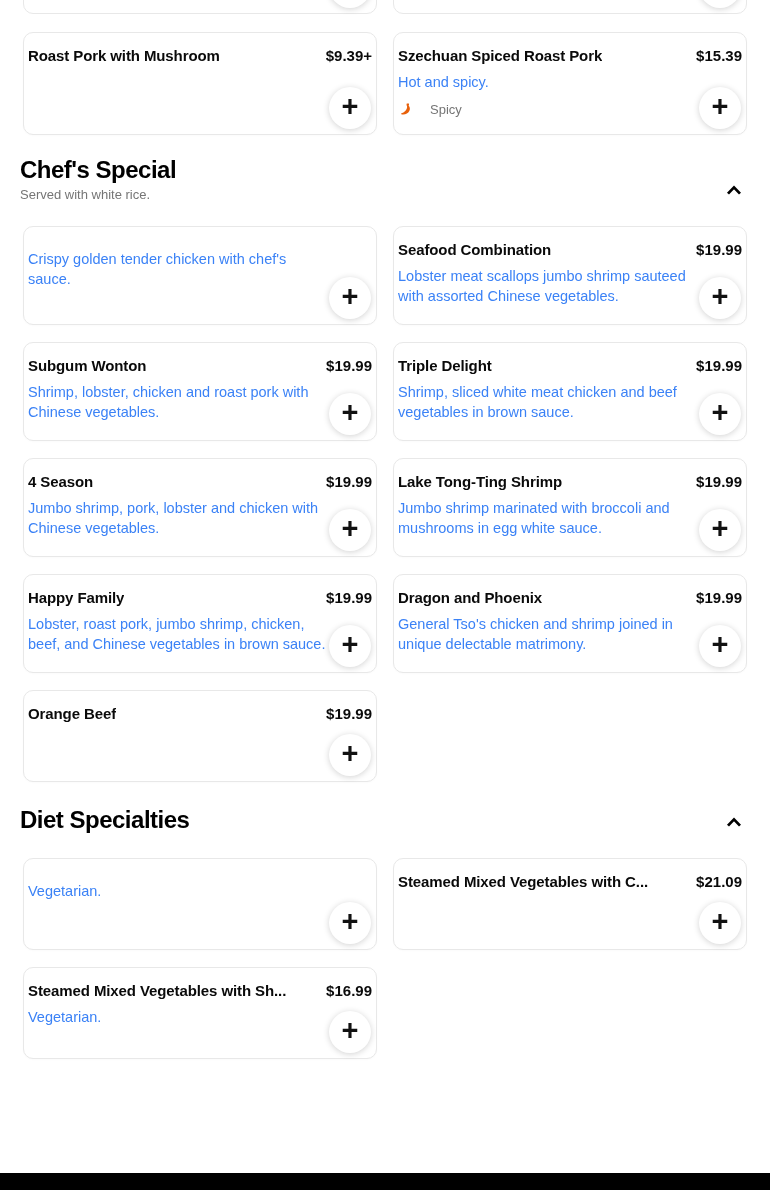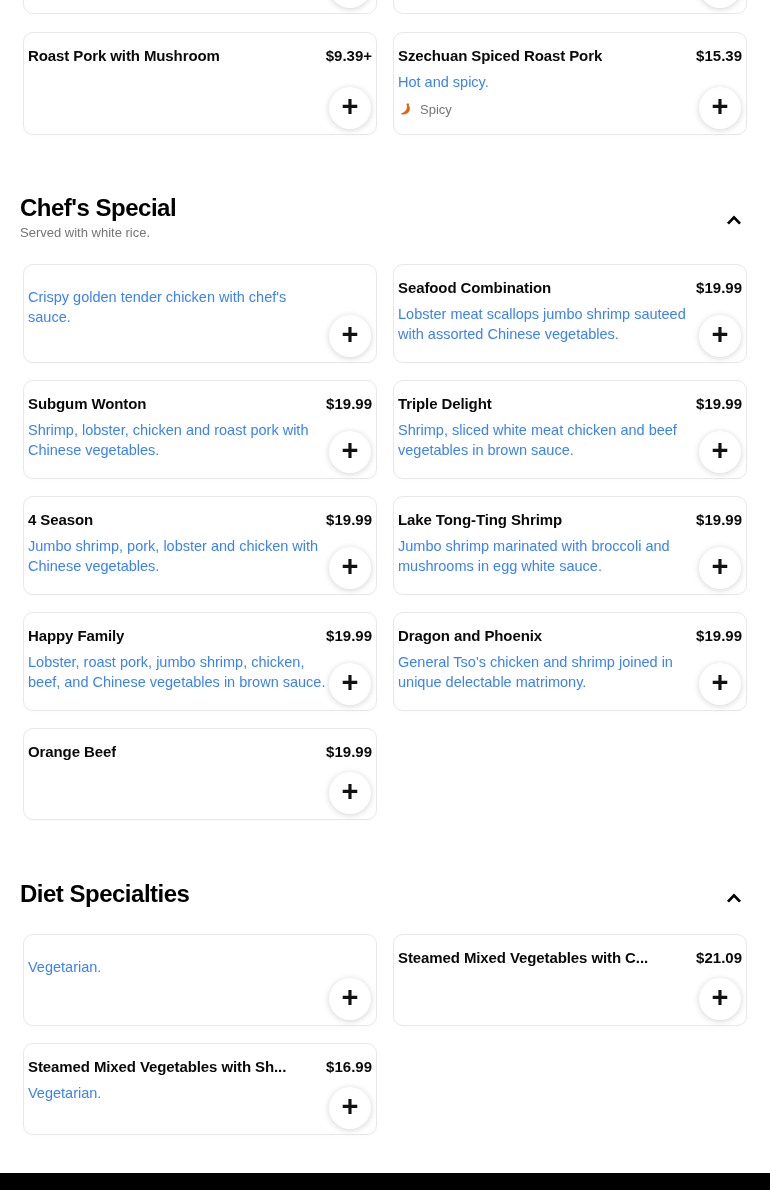--- a/index.html
+++ b/index.html
@@ -40,21 +40,21 @@
   .item-name {
     font-weight: 700; font-size: 15px; letter-spacing: -0.1px;
     color: #0a0a0a; white-space: nowrap; overflow: hidden;
   }
   .item-price { font-weight: 700; font-size: 15px; white-space: nowrap; }
   .item-desc {
     margin-top: 8px; font-size: 14.5px; line-height: 20.5px;
     color: #3b82f6; max-width: 300px;
   }
   .spicy-row {
-    margin-top: 9px; display: flex; align-items: center; gap: 7px;
+    margin-top: 9px; display: flex; align-items: center; gap: 17px;
     font-size: 13px; color: #757575;
   }
   .add-btn {
     position: absolute; right: 5px; bottom: 5px;
     width: 42px; height: 42px; border-radius: 50%;
     background: #fff; border: none;
     box-shadow: 0 1px 6px rgba(0,0,0,0.18);
     display: flex; align-items: center; justify-content: center;
     cursor: pointer; padding: 0;
   }
@@ -66,22 +66,22 @@
     position: absolute; top: -86px; height: 100px;
     width: calc(50% - 8px);
     background: #fff; border: 1px solid #e8e8e8; border-radius: 10px;
     cursor: pointer;
   }
   .partial-card.left { left: 0; }
   .partial-card.right { right: 0; }
 
   
   .section-head {
-    display: flex; justify-content: space-between; align-items: center;
-    padding: 0 20px; margin: 59px 0 24px;
+    display: flex; justify-content: space-between; align-items: flex-end;
+    padding: 0 20px; margin: 21px 0 24px;
   }
   .section-title {
     margin: 0; font-size: 24px; font-weight: 700; letter-spacing: -0.5px;
     color: #000;
   }
   .section-subtitle { margin: 3px 0 0; font-size: 13px; color: #757575; }
   .collapse-btn {
     background: none; border: none; cursor: pointer;
     padding: 6px; margin: 8px 2px 0 0;
     display: flex; align-items: center; justify-content: center;

